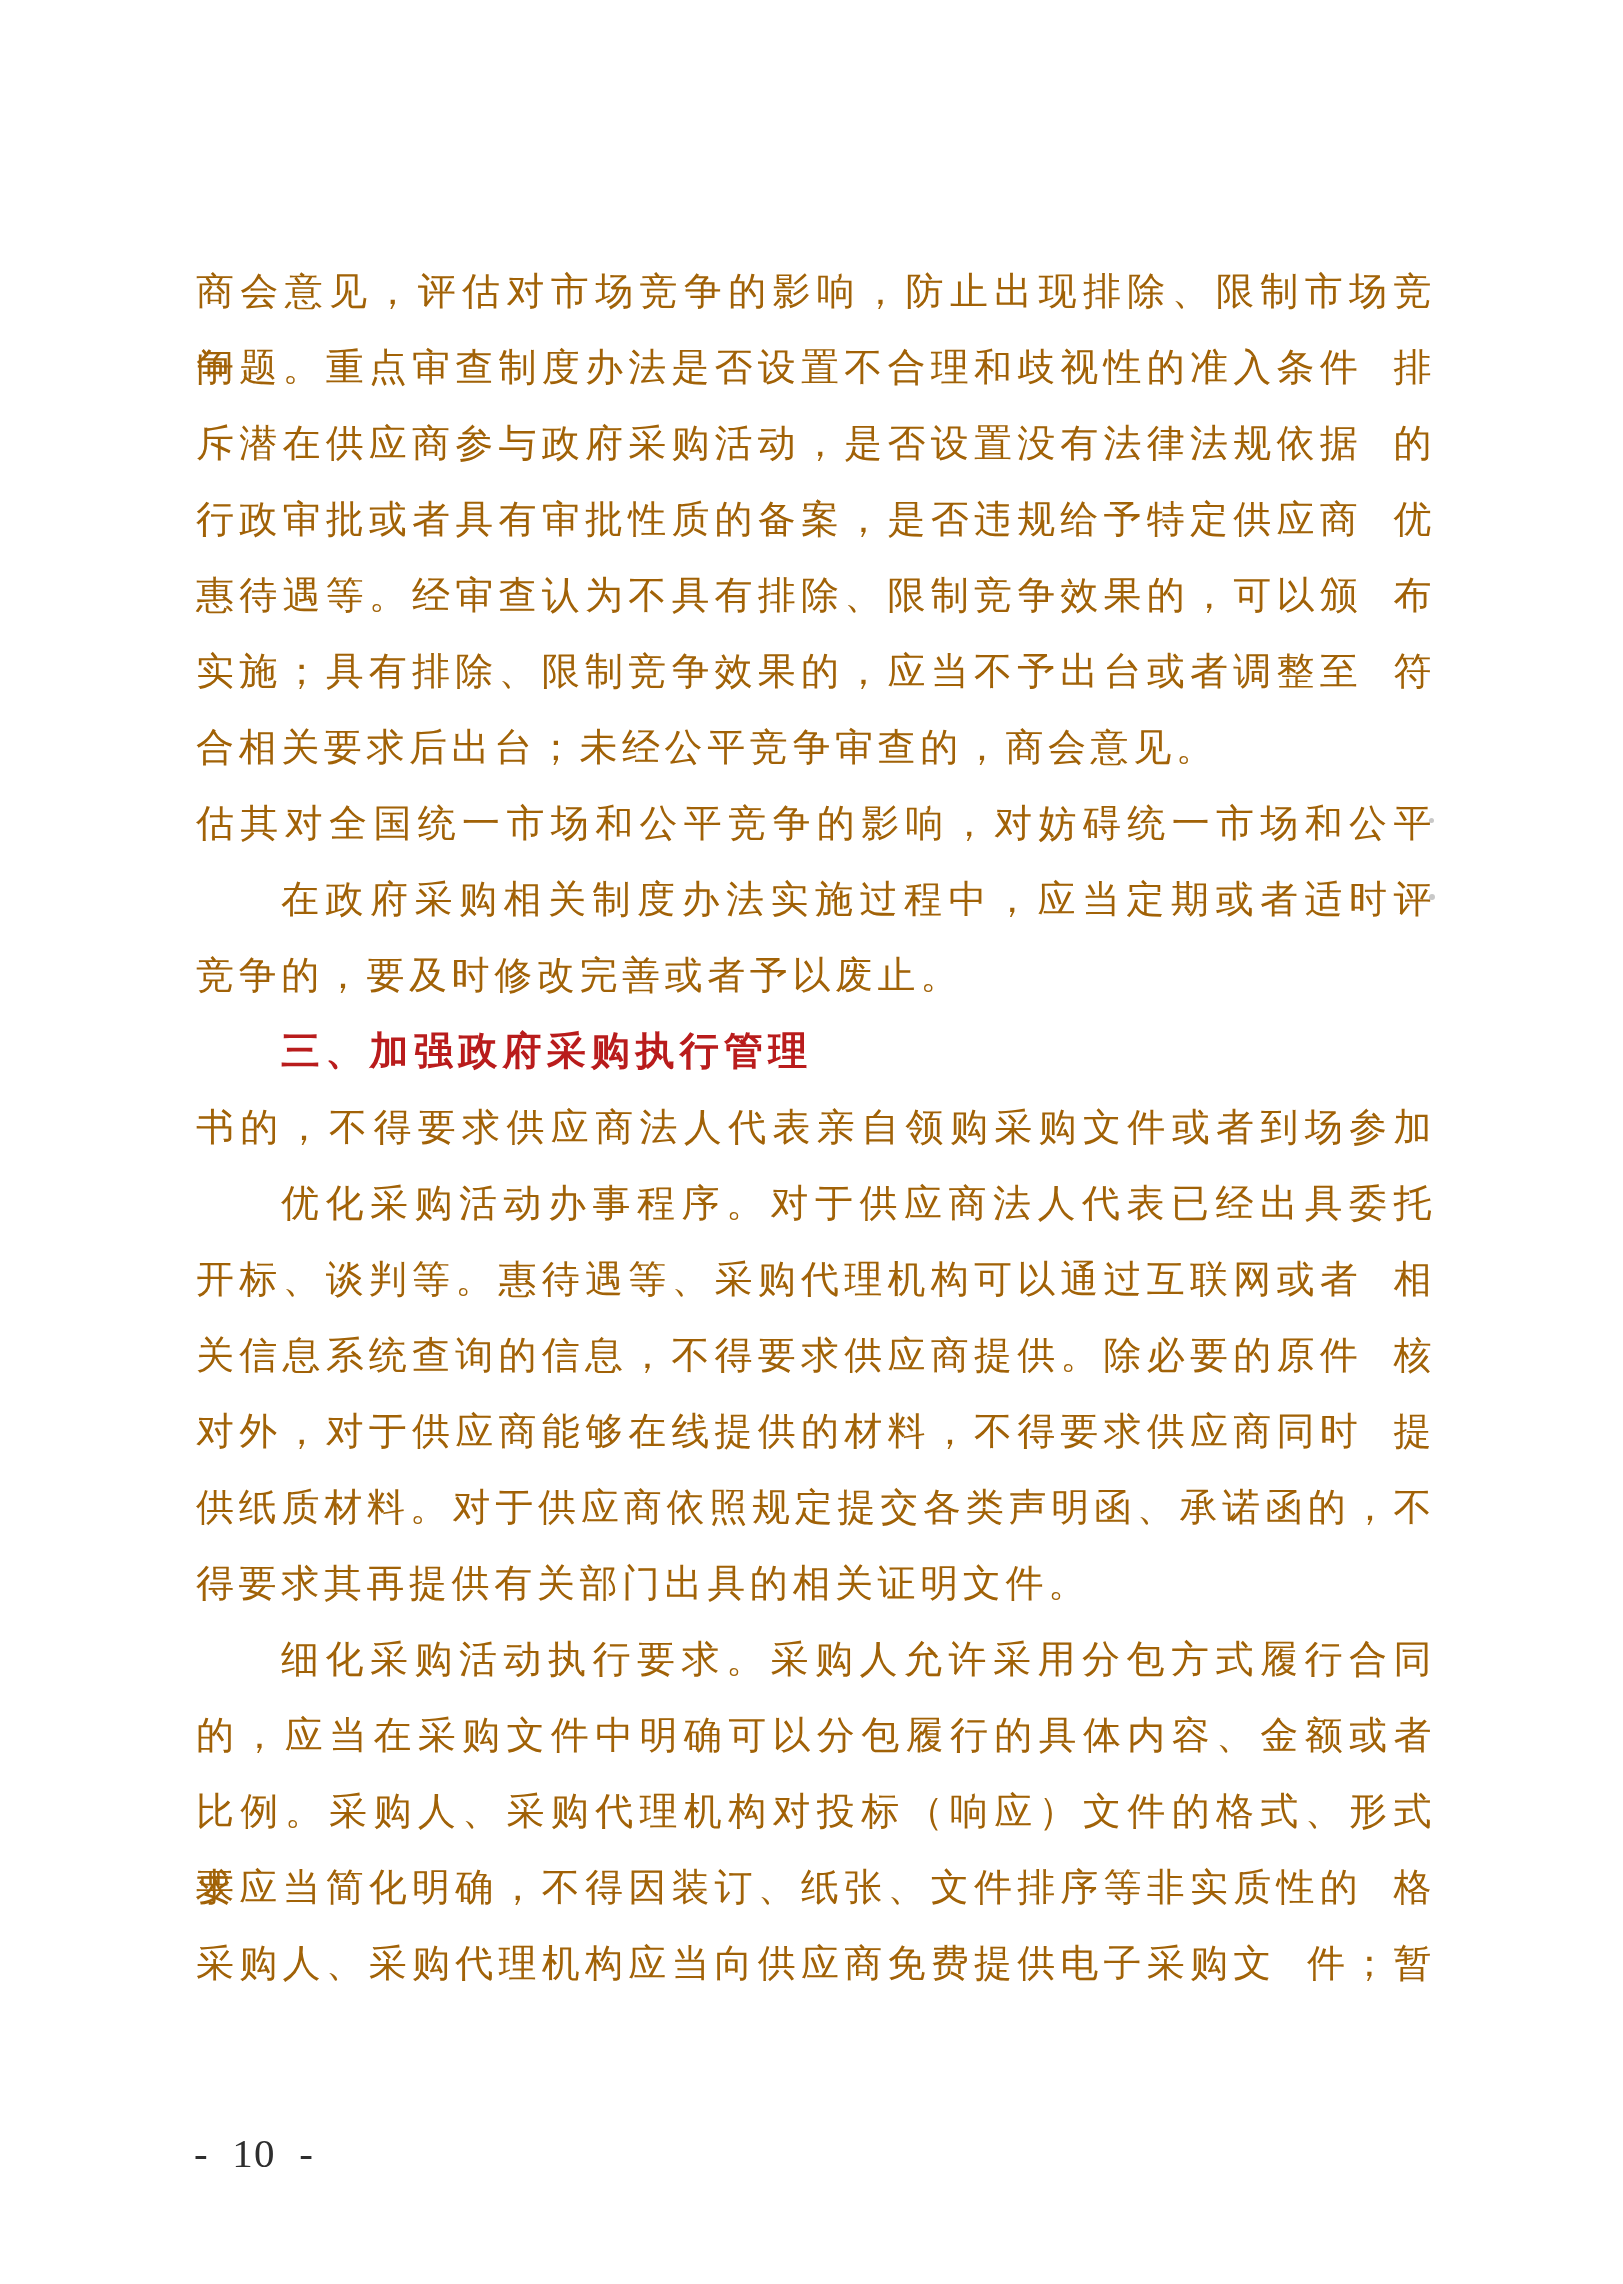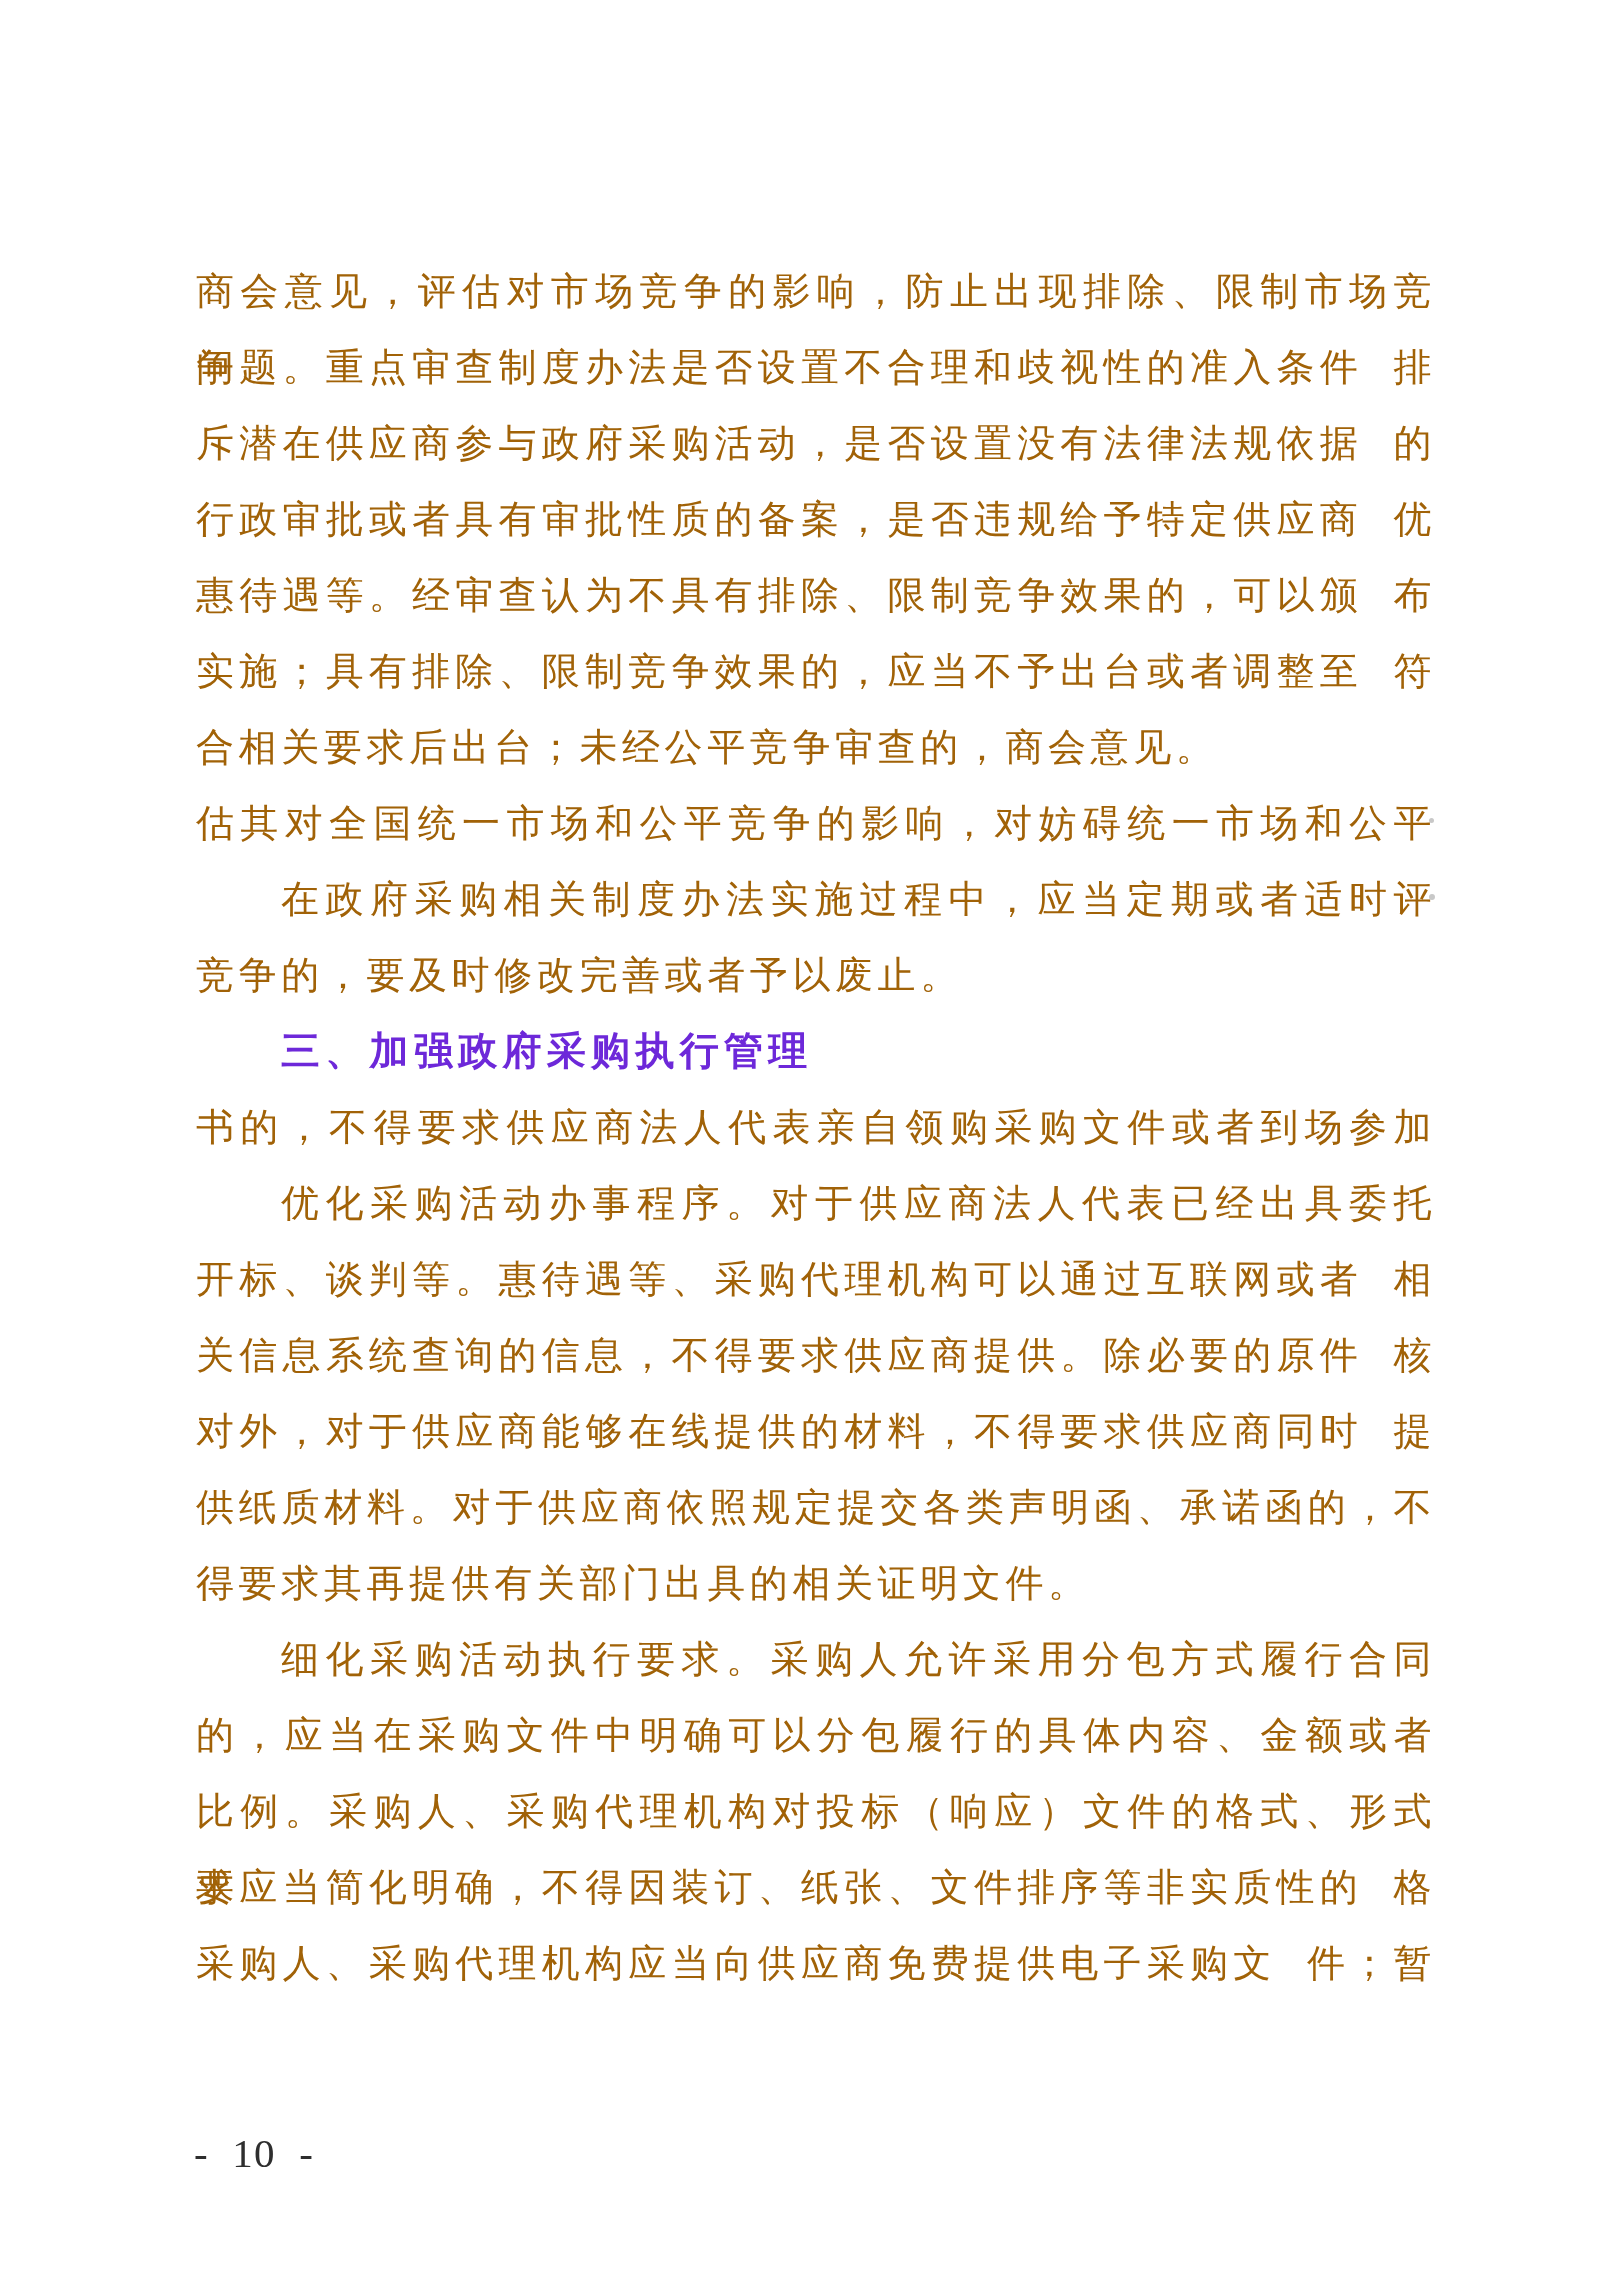--- a/index.html
+++ b/index.html
@@ -35,21 +35,21 @@
     white-space: normal;
     text-align-last: justify;
   }
   .indent {
     text-indent: 85px;
   }
   .heading {
     font-family: "Liberation Sans", sans-serif;
     font-weight: 700;
     font-size: 39px;
-    color: #6d28d9;
+    color: #b91c1c;
     letter-spacing: 5.3px;
     text-align: left;
     text-align-last: left;
   }
   .pagenum {
     position: absolute;
     left: 194px;
     top: 2134px;
     font-size: 41px;
     line-height: 39px;

